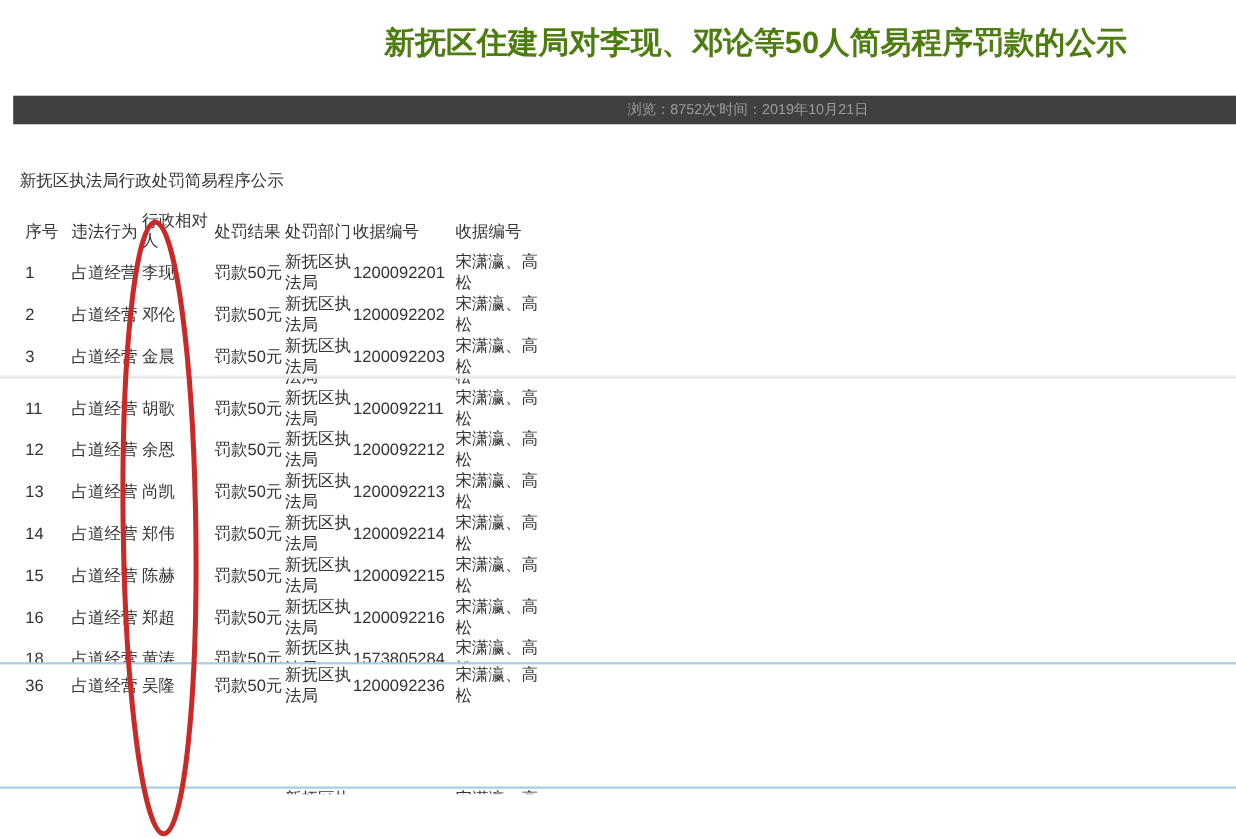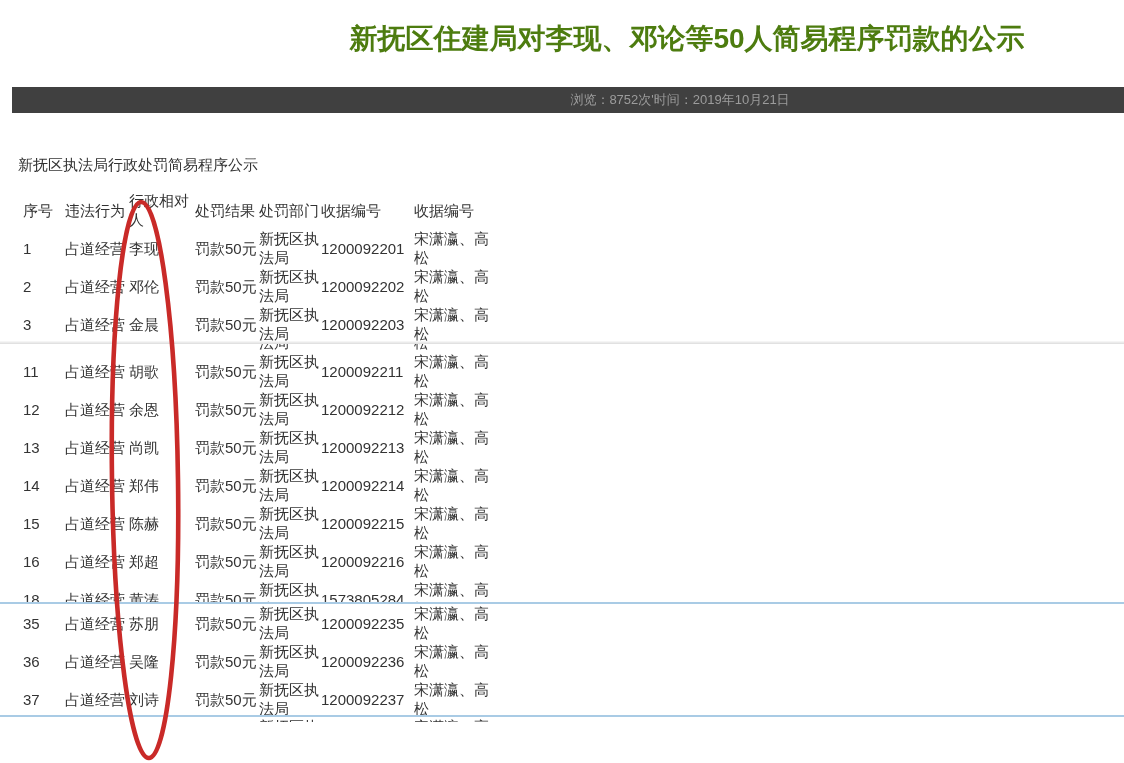--- a/index.html
+++ b/index.html
@@ -183,44 +183,26 @@
       </tbody>
   </table>
 </div>
 
 <div class="seam-blue" style="background: rgb(169, 203, 229);"></div>
 
 <div class="seg seg-3">
   <table>
     <tbody id="tbody-2">
         <tr>
-    <td>35</td>
-    <td>占道经营</td>
-    <td>苏朋</td>
-    <td>罚款50元</td>
-    <td>新抚区执法局</td>
-    <td>1200092235</td>
-    <td>宋潇瀛、高松</td>
-  </tr>
-        <tr>
     <td>36</td>
     <td>占道经营</td>
     <td>吴隆</td>
     <td>罚款50元</td>
     <td>新抚区执法局</td>
     <td>1200092236</td>
-    <td>宋潇瀛、高松</td>
-  </tr>
-        <tr>
-    <td>37</td>
-    <td>占道经营</td>
-    <td>刘诗</td>
-    <td>罚款50元</td>
-    <td>新抚区执法局</td>
-    <td>1200092237</td>
     <td>宋潇瀛、高松</td>
   </tr>
       </tbody>
   </table>
 </div>
 
 <div class="seam-blue" style="background: rgb(169, 203, 229);"></div>
 
 <div class="seg seg-4">
   <table>

